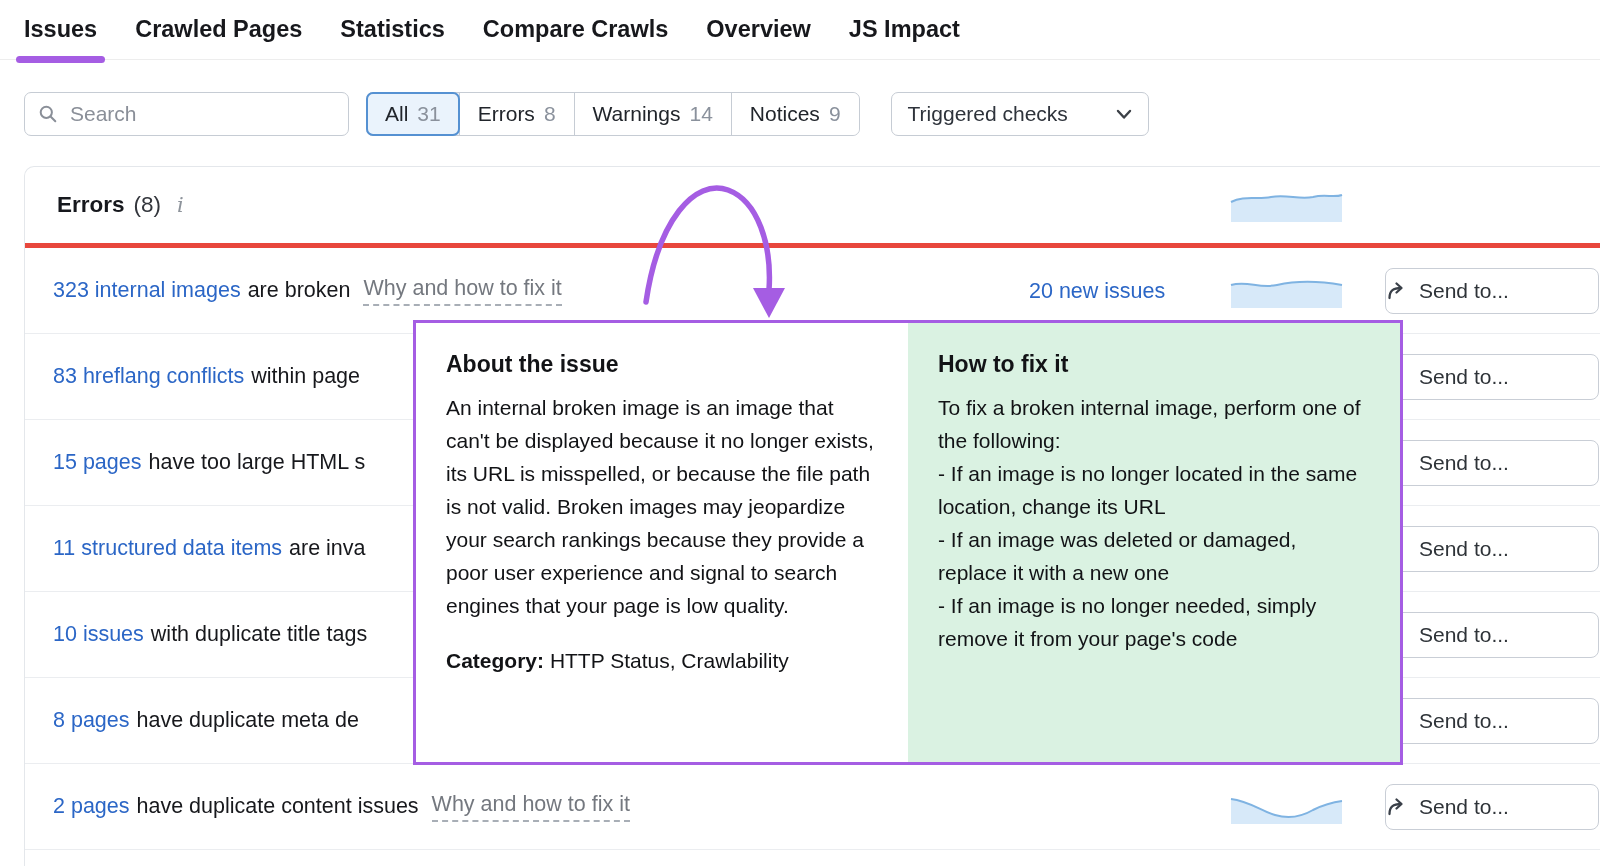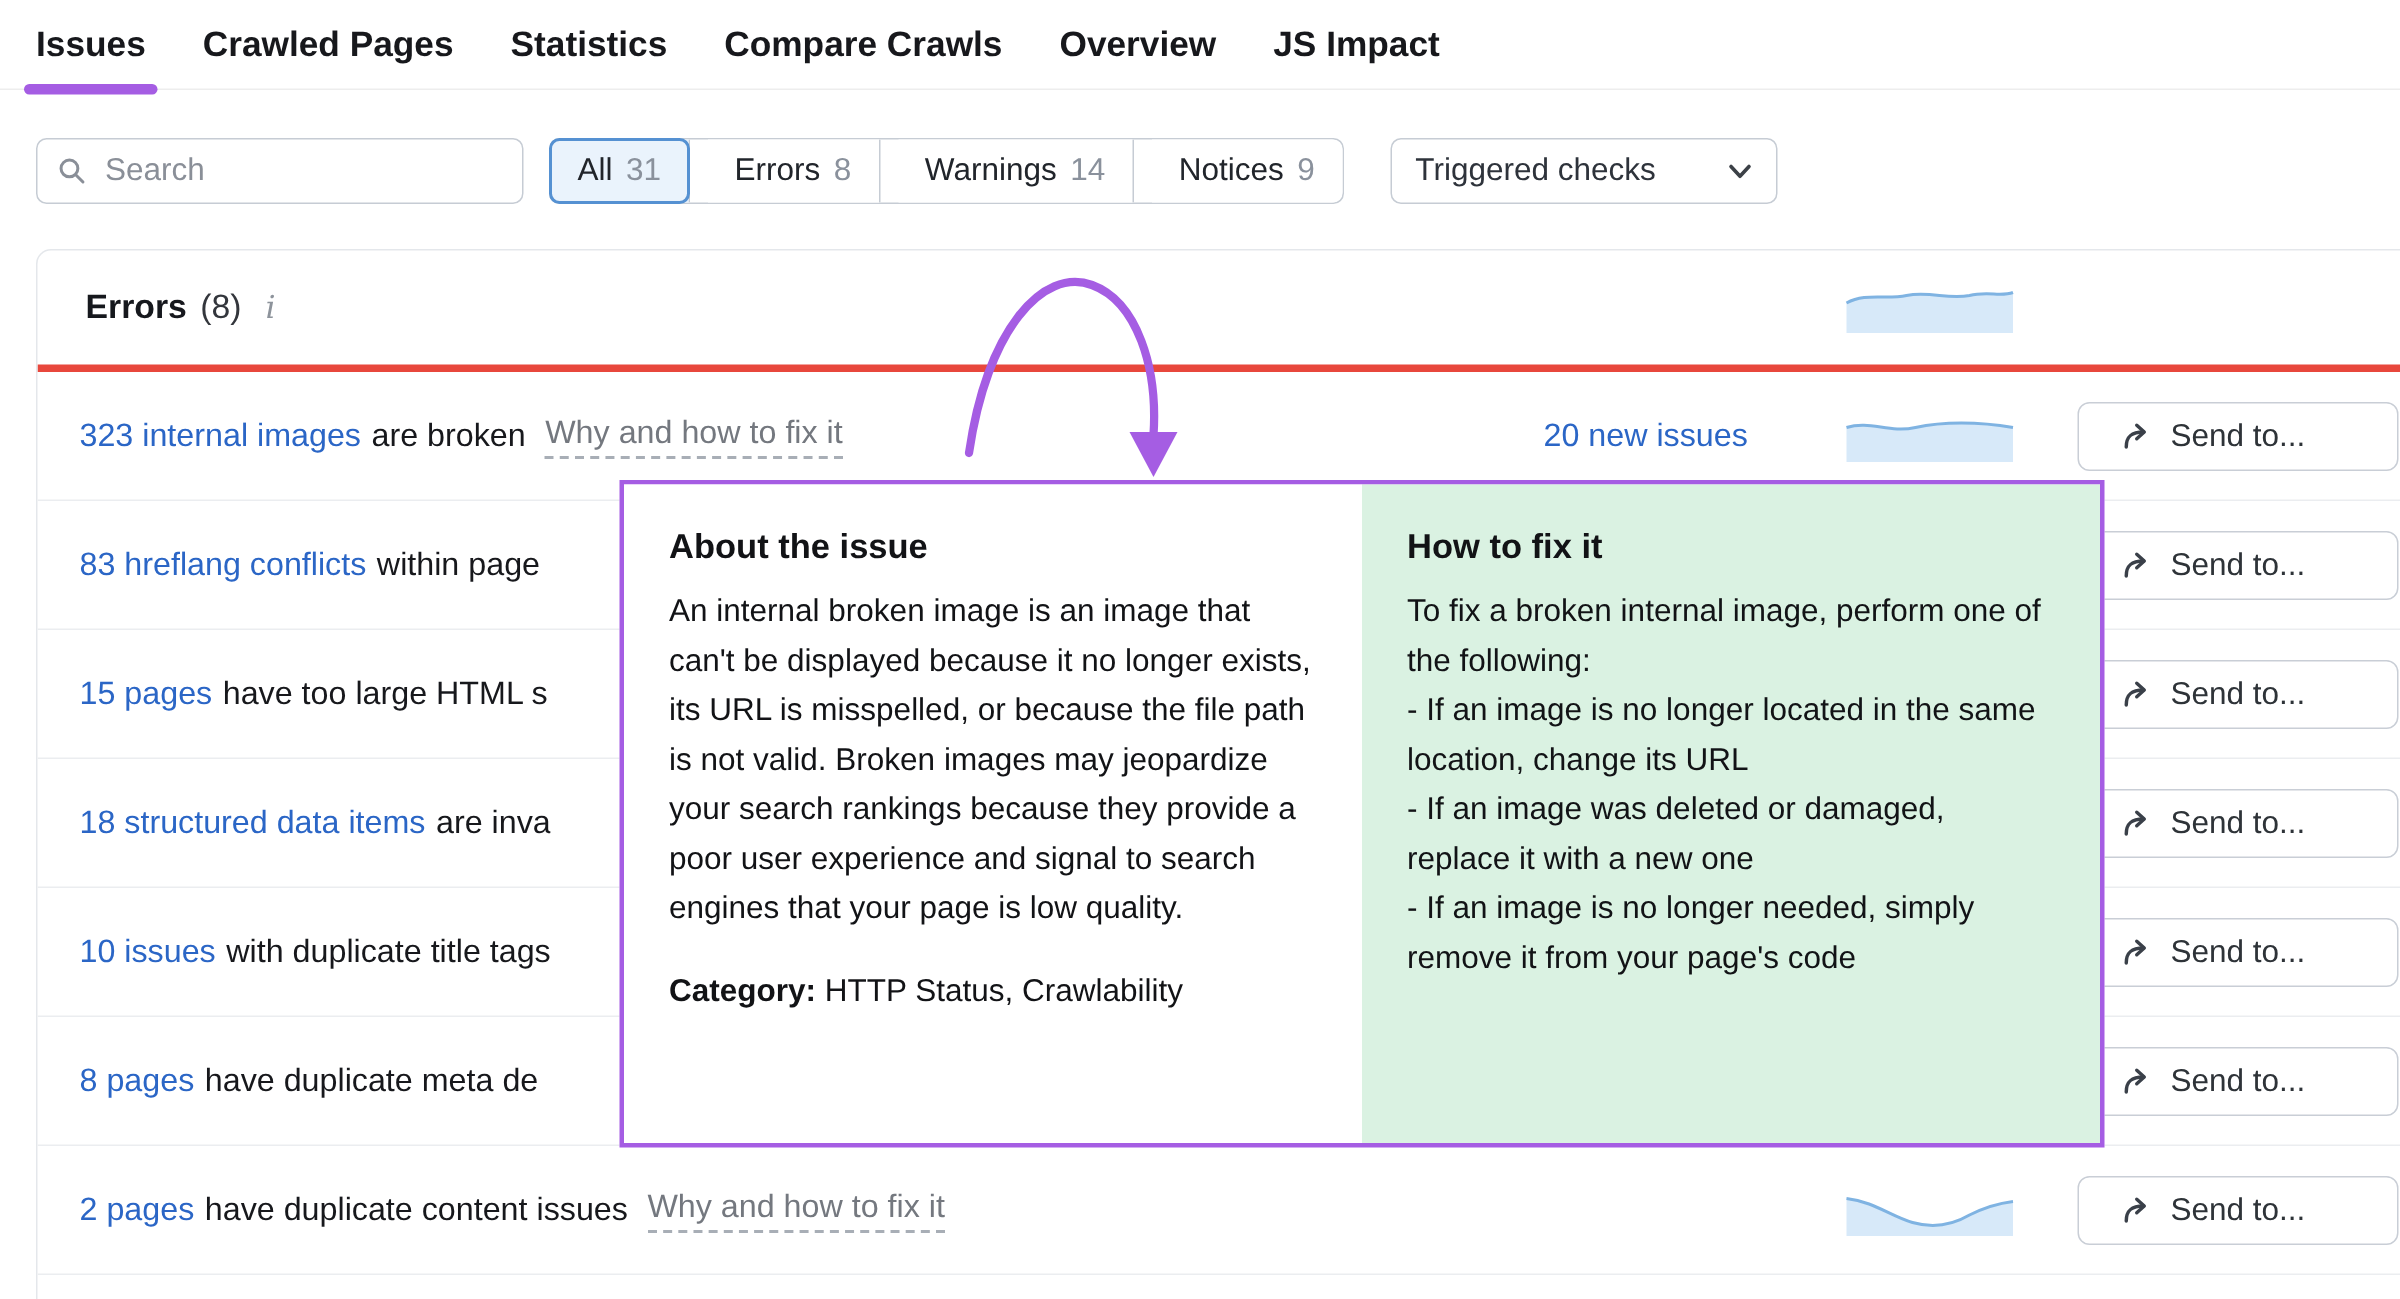--- a/index.html
+++ b/index.html
@@ -39,21 +39,21 @@
   .toolbar{display:flex;align-items:stretch;gap:17px;height:44px;margin:32px 24px 0 24px;}
   .search-box{
     width:325px;display:flex;align-items:center;gap:10px;padding:0 13px;
     border:1px solid #c6ccd4;border-radius:7px;background:#fff;
   }
   .search-box input{
     border:none;outline:none;flex:1;font-size:21px;color:#333;
     font-family:inherit;background:transparent;min-width:0;
   }
   .search-box input::placeholder{color:#8a8f98;}
-  .seg-group{display:flex;align-items:stretch;border:1px solid #c6ccd4;border-radius:7px;gap:12px;}
+  .seg-group{display:flex;align-items:stretch;border:1px solid #c6ccd4;border-radius:7px;}
   .seg{
     position:relative;display:flex;align-items:center;gap:9px;padding:0 18px;
     font-size:21px;color:#21252b;background:#fff;border:none;cursor:pointer;
     border-right:1px solid #c6ccd4;font-family:inherit;
   }
   .seg:first-child{border-radius:7px 0 0 7px;}
   .seg:last-child{border-right:none;border-radius:0 7px 7px 0;}
   .seg .seg-count{color:#8a919c;}
   .seg.selected{background:var(--filter-selected-bg);}
   .seg.selected::after{
@@ -100,21 +100,21 @@
     position:absolute;left:1004px;top:50%;transform:translateY(-50%);
     font-size:21.5px;color:var(--link-blue);text-decoration:none;cursor:pointer;white-space:nowrap;
   }
   .sparkline{position:absolute;left:1204px;top:25px;width:115px;height:36px;}
   .spark{display:none;}
   .spark.show{display:block;}
   .spark-area{fill:var(--sparkline-fill);stroke:none;}
   .spark-line{fill:none;stroke:var(--sparkline-line);stroke-width:2;}
   .send-btn{
     position:absolute;left:1360px;top:20px;height:46px;width:214px;
-    display:flex;align-items:center;gap:11px;padding:0 28px;
+    display:flex;align-items:center;gap:11px;padding:0 0;
     border:1px solid #c9ced6;border-radius:8px;background:#fff;cursor:pointer;
     font-family:inherit;font-size:21px;color:#2e3338;white-space:nowrap;overflow:hidden;
   }
   .send-icon{flex:none;}
 
   
   .popup{
     position:absolute;left:413px;top:320px;width:990px;height:445px;
     border:3px solid var(--accent-purple);display:flex;z-index:5;background:#fff;
   }
@@ -263,21 +263,21 @@
     <button class="send-btn">
       <svg class="send-icon" width="22" height="20" viewBox="0 0 22 20">
         <path d="M3.5 17 C3.5 9.5 7.5 7 15 7" fill="none" stroke="#3a4049" stroke-width="2.3" stroke-linecap="round"></path>
         <path d="M10.5 2.5 L15.5 7 L10.5 11.5" fill="none" stroke="#3a4049" stroke-width="2.3" stroke-linecap="round" stroke-linejoin="round"></path>
       </svg>
       <span class="send-label">Send to...</span>
     </button>
   </div>
       <div class="issue-row">
     <div class="row-main">
-      <a class="row-link">18 structured data items</a>
+      <a class="row-link">11 structured data items</a>
       <span class="row-text">are inva</span>
 
     </div>
 
     <svg class="sparkline" viewBox="0 0 115 36">
       <g class="spark spark-wave show">
         <path class="spark-area" d="M2 12 C18 7 30 16 48 12 C66 8 90 8 113 12 L113 35 L2 35 Z"></path>
         <path class="spark-line" d="M2 12 C18 7 30 16 48 12 C66 8 90 8 113 12"></path>
       </g>
       <g class="spark spark-dip">

